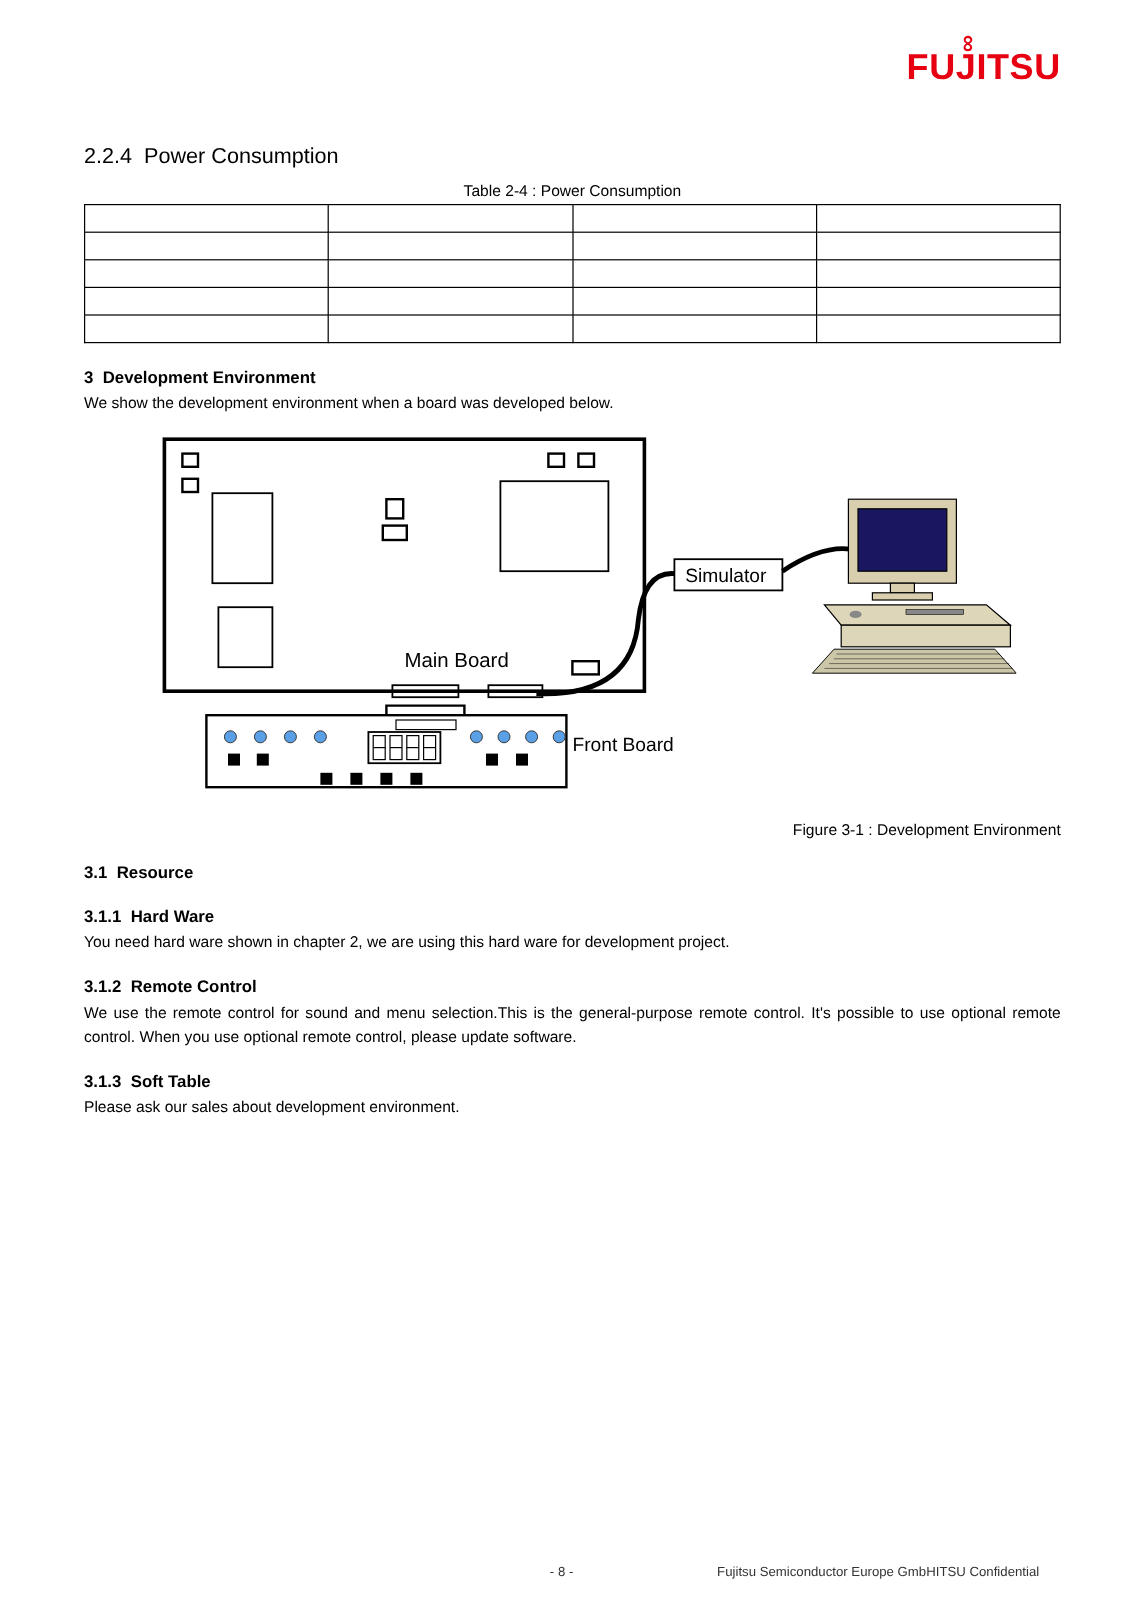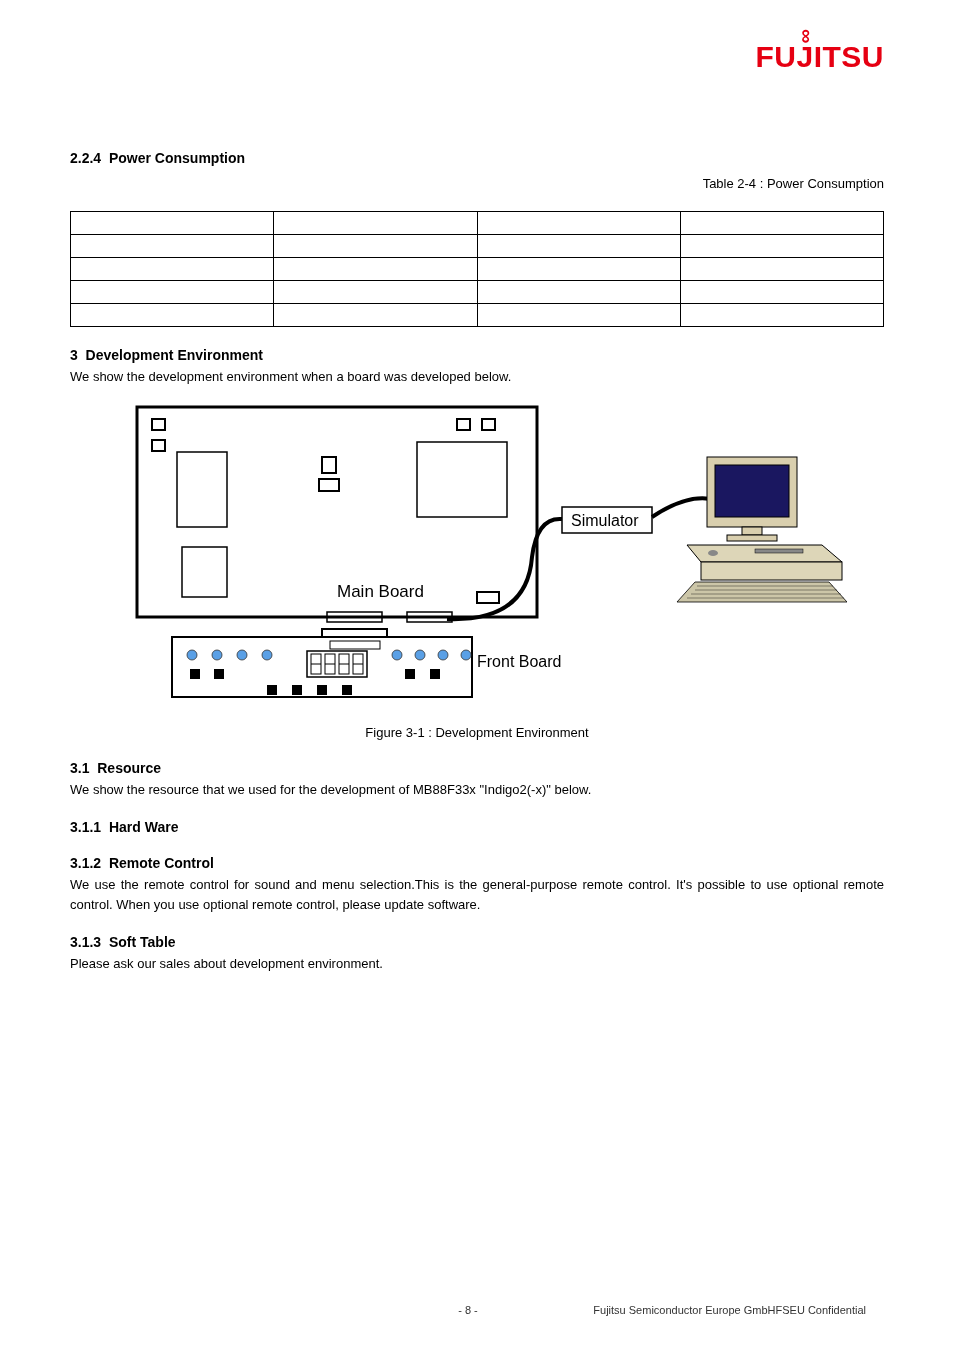--- a/index.html
+++ b/index.html
@@ -31,29 +31,29 @@
     .logo .inf::before {
       content: "∞";
       position: absolute;
       left: 54%;
       transform: translateX(-50%) rotate(90deg);
       top: -15px;
       font-size: 20px;
       color: #e60012;
     }
     .section-title {
-      font-size: 14px;
-      font-weight: bold;
-      margin-top: 100px;
+      font-size: 18px;
+      font-weight: normal;
+      margin-top: 70px;
       margin-bottom: 10px;
     }
     .table-title {
-      text-align: right;
+      text-align: center;
       font-size: 13px;
-      margin-bottom: 20px;
+      margin-bottom: 4px;
     }
     table {
       width: 100%;
       border-collapse: collapse;
       font-size: 12px;
       margin-bottom: 20px;
     }
     table td {
       border: 1px solid #000;
       height: 23px;
@@ -72,21 +72,21 @@
       margin-bottom: 6px;
       text-align: justify;
     }
     .diagram {
       width: 740px;
       height: 320px;
       margin: 10px auto 8px auto;
       display: block;
     }
     .fig-caption {
-      text-align: center;
+      text-align: right;
       font-size: 13px;
       margin-bottom: 12px;
     }
     .footer {
       position: absolute;
       bottom: 34px;
       left: 70px;
       right: 88px;
       display: flex;
       justify-content: flex-end;
@@ -239,37 +239,37 @@
       <line x1="580" y1="201" x2="737" y2="201"></line>
     </g>
   </svg>
 
   <div class="fig-caption">Figure 3-1 : Development Environment</div>
 
   <div class="subsection">
     <span>3.1</span>&nbsp;
     <span>Resource</span>
   </div>
-  <div class="para">We show the resource that we used for the development of MB88F33x "Indigo2(-x)" below.</div>
 
   <div class="subsection">
     <span>3.1.1</span>&nbsp;
     <span>Hard Ware</span>
   </div>
+  <div class="para">You need hard ware shown in chapter 2, we are using this hard ware for development project.</div>
 
   <div class="subsection">
     <span>3.1.2</span>&nbsp;
     <span>Remote Control</span>
   </div>
   <div class="para">We use the remote control for sound and menu selection.This is the general-purpose remote control. It's possible to use optional remote control. When you use optional remote control, please update software.</div>
 
   <div class="subsection">
     <span>3.1.3</span>&nbsp;
     <span>Soft Table</span>
   </div>
   <div class="para">Please ask our sales about development environment.</div>
 
   <div class="footer">
     <span>Fujitsu Semiconductor Europe GmbH</span>
     <span class="pagenum">- 8 -</span>
-    <span>FSEU Confidential</span>
+    <span>ITSU Confidential</span>
   </div>
 </div>
 
 </body></html>

